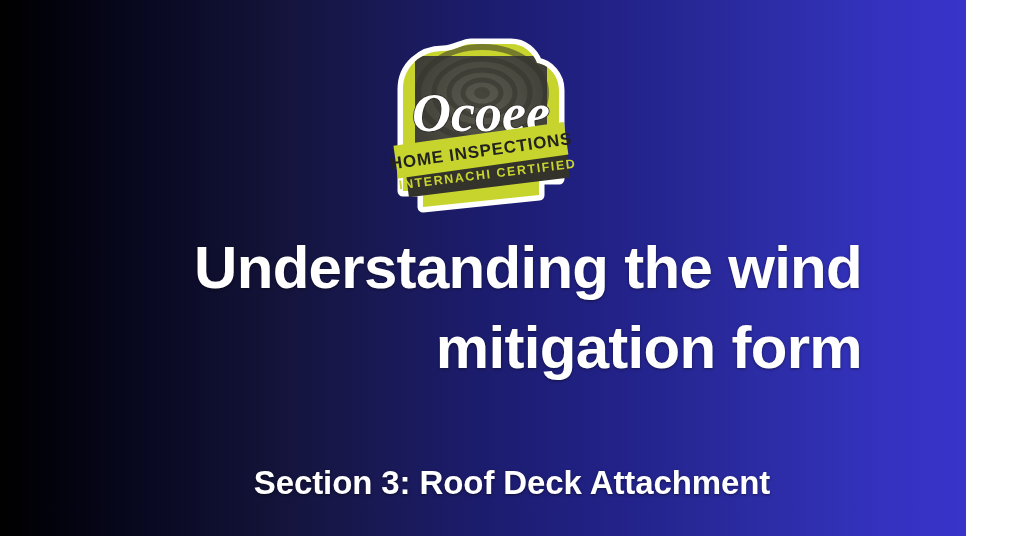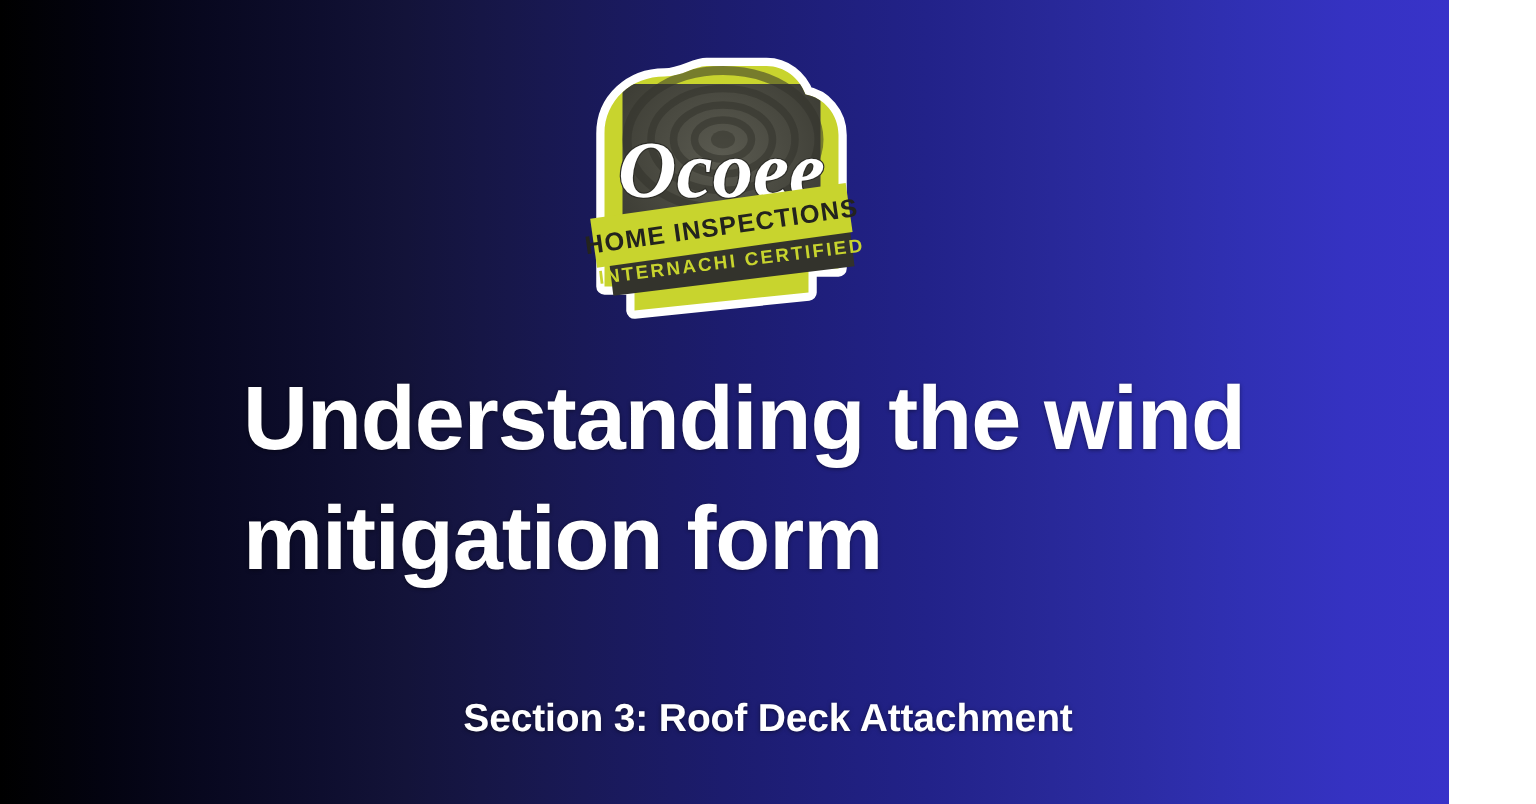--- a/index.html
+++ b/index.html
@@ -59,24 +59,23 @@
     width: 240px;
     height: 200px;
   }
 
   
   .title-block {
     position: absolute;
     top: 228px;
     left: 0;
     width: 1024px;
-    text-align: left;
+    text-align: right;
     padding: 0 70px;
     box-sizing: border-box;
-    margin-top: 11px;
   }
 
   .title {
     margin: 0;
     color: #ffffff;
     font-family: "Liberation Sans", sans-serif;
     font-weight: bold;
     font-size: 60px;
     line-height: 1.34;
     letter-spacing: -0.7px;
@@ -93,21 +92,21 @@
     left: 0;
     width: 1024px;
     text-align: center;
   }
 
   .subtitle {
     margin: 0;
     color: #ffffff;
     font-family: "Liberation Sans", sans-serif;
     font-weight: bold;
-    font-size: 26px;
+    font-size: 33px;
     line-height: 1.25;
     letter-spacing: -0.1px;
     text-shadow: 0 1px 3px rgba(0,0,0,0.5);
     text-align: center;
   }
 </style>
 </head>
 <body>
 
 <div class="slide">

